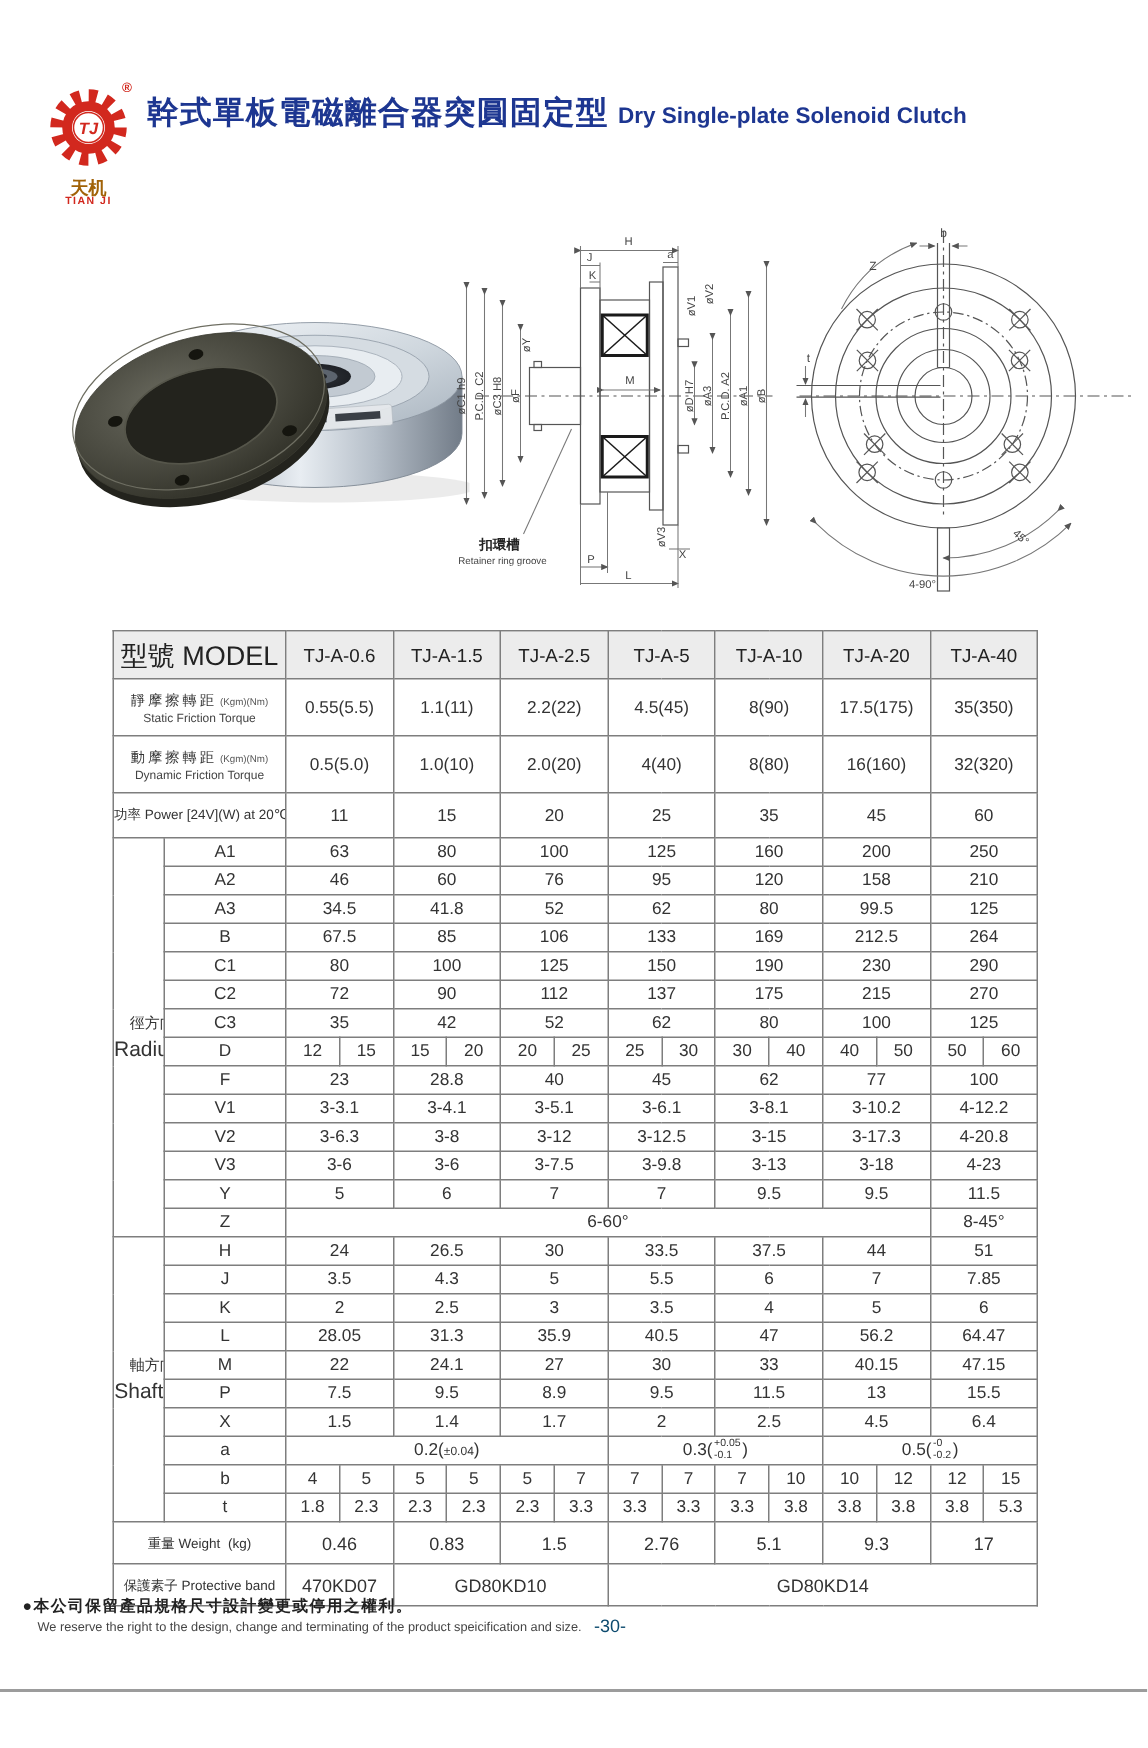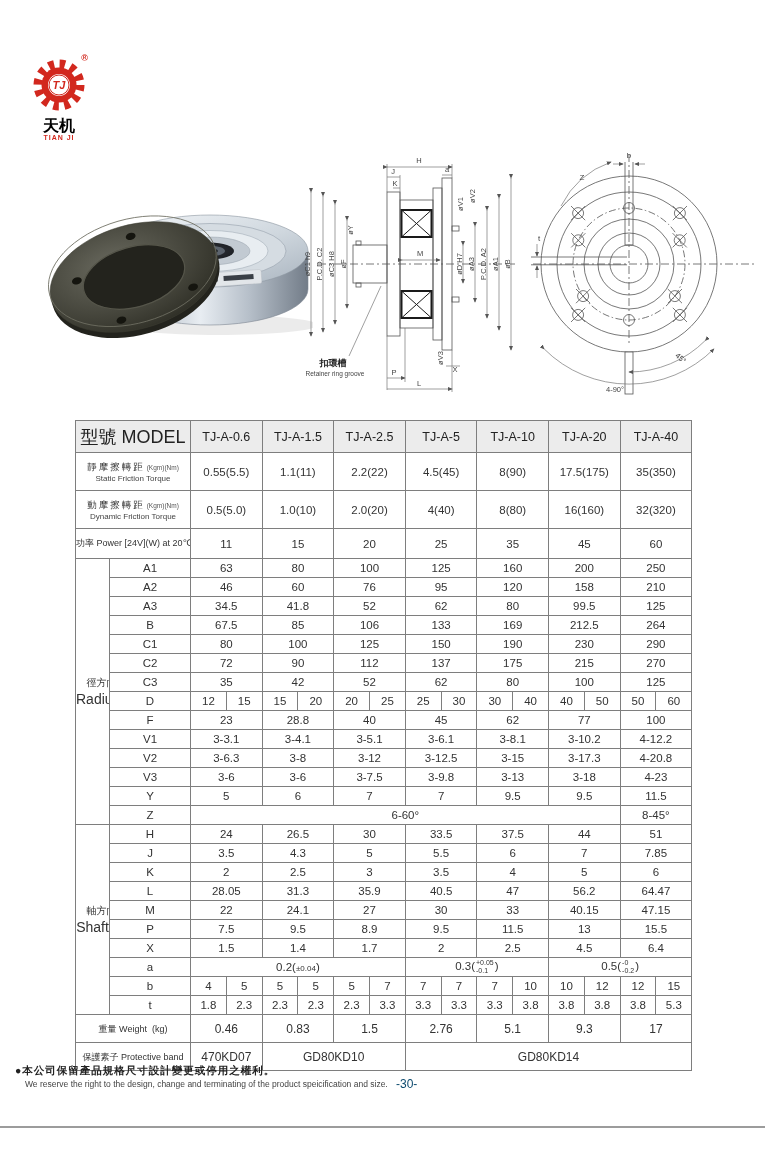--- a/index.html
+++ b/index.html
@@ -3,21 +3,21 @@
 <meta charset="utf-8">
 <style>
   *{margin:0;padding:0;box-sizing:border-box;}
   html,body{background:#ffffff;}
   .page{position:relative;width:765px;height:1165px;background:#fff;overflow:hidden;
         font-family:"Liberation Sans","DejaVu Sans",sans-serif;color:#333;}
   
   .hdr{position:absolute;left:28px;top:57px;display:flex;align-items:flex-start;}
   .logo{position:relative;width:62px;text-align:center;}
   .logo-reg{position:absolute;top:-4px;right:2px;font-size:9px;color:#d2281e;font-weight:bold;}
-  .logo-cn{font-size:16px;color:#000000;font-weight:bold;line-height:1;margin-top:1px;}
+  .logo-cn{font-size:12px;color:#a16207;font-weight:bold;line-height:1;margin-top:1px;}
   .logo-en{font-size:7px;color:#d2281e;font-weight:bold;letter-spacing:1px;line-height:1.2;}
   .titles{margin-left:8px;padding-top:0px;}
   .series{font-size:31px;font-weight:bold;font-style:italic;color:#1d3691;letter-spacing:1px;line-height:1.05;}
   .subtitle{margin-top:4px;white-space:nowrap;}
   .t-cn{font-size:21px;font-weight:bold;color:#1d3691;letter-spacing:1px;}
   .t-en{font-size:15px;font-weight:bold;color:#1d3691;margin-left:6px;}
   
   .photo{position:absolute;left:38px;top:165px;}
   .secdraw{position:absolute;left:293px;top:142px;}
   .frontdraw{position:absolute;left:527px;top:146px;}
@@ -62,20 +62,23 @@
         <circle cx="28" cy="28" r="17.5" fill="#d2281e"></circle>
         <circle cx="28" cy="28" r="11" fill="#ffffff"></circle>
         <circle cx="28" cy="28" r="10" fill="none" stroke="#d2281e" stroke-width="1"></circle>
         <text x="28" y="32" text-anchor="middle" font-size="11" font-weight="bold" font-style="italic" fill="#d2281e">TJ</text>
       </svg>
       <div class="logo-reg">®</div>
       <div class="logo-cn">天机</div>
       <div class="logo-en">TIAN JI</div>
     </div>
     <div class="titles">
+      <div class="subtitle">
+        <span class="t-cn">幹式單板電磁離合器突圓固定型</span><span class="t-en">Dry Single-plate Solenoid Clutch</span>
+      </div>
     </div>
   </div>
 
   <svg class="photo" width="275" height="190" viewBox="0 0 275 190">
     <defs>
       <linearGradient id="g1" x1="0" y1="0" x2="1" y2="1">
         <stop offset="0" stop-color="#f2f5f8"></stop>
           <stop offset="0.55" stop-color="#cfd7de"></stop>
           <stop offset="1" stop-color="#a8b3be"></stop>
       </linearGradient>

